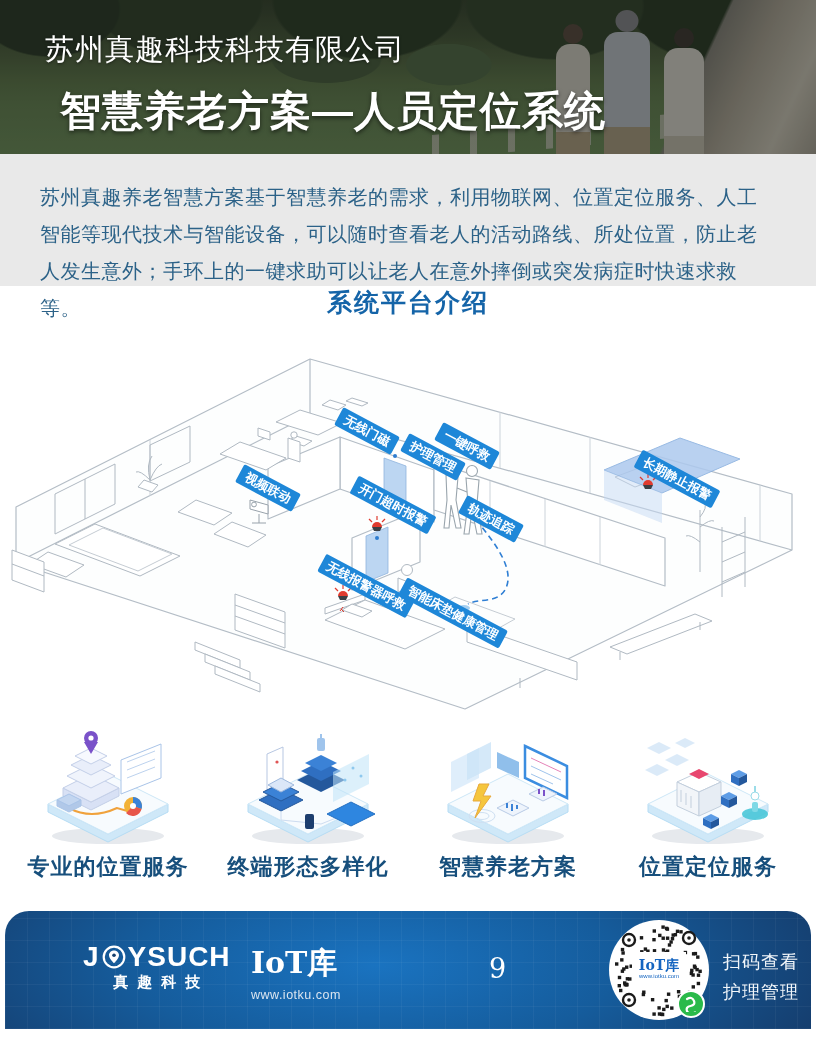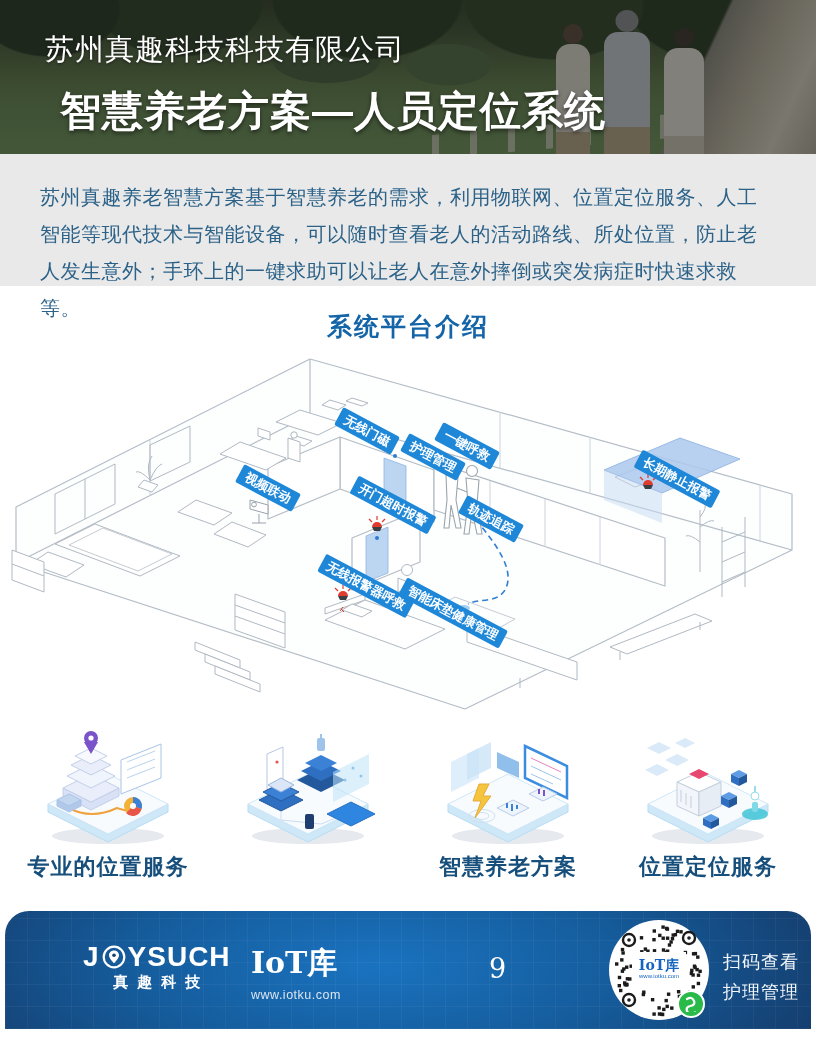--- a/index.html
+++ b/index.html
@@ -34,21 +34,21 @@
   .hero-company{position:absolute;left:45px;top:30px;z-index:3;color:#ffffff;font-size:29px;
     letter-spacing:1px;text-shadow:0 1px 3px rgba(0,0,0,.5);}
   .hero-title{position:absolute;left:60px;top:84px;z-index:3;color:#ffffff;font-size:41px;
     font-weight:bold;letter-spacing:1px;text-shadow:0 2px 4px rgba(0,0,0,.55);}
 
   
   .intro{height:132px;background:#e9e9e9;box-sizing:border-box;padding:13px 28px 0;}
   .intro p{margin:12px;color:#2c6288;font-size:20px;line-height:37px;letter-spacing:.5px;}
 
   
-  .section-title{height:56px;box-sizing:border-box;padding-top:24px;text-align:center;
+  .section-title{height:56px;box-sizing:border-box;text-align:center;
     color:#1464a8;font-size:25px;font-weight:bold;letter-spacing:2px;}
 
   
   .floorplan{position:relative;width:816px;height:376px;}
   .floorplan svg{display:block;}
 
   
   .features{height:172px;display:flex;padding:6px 8px 0;box-sizing:border-box;}
   .feature{flex:1;text-align:center;}
   .feature svg{display:block;margin:0 auto;}
@@ -331,20 +331,21 @@
       <path d="M72,39 L88,47 L104,39 L88,31 Z" fill="#3b82d6"></path>
       <rect x="84" y="14" width="8" height="13" rx="2" fill="#9fc4ec"></rect>
       <line x1="88" y1="10" x2="88" y2="14" stroke="#9fc4ec" stroke-width="2"></line>
       <path d="M100,78 L136,60 L136,30 L100,48 Z" fill="#bfe3f7" opacity="0.55"></path>
       <path d="M94,90 L118,102 L142,90 L118,78 Z" fill="#2e86e0" stroke="#2470c2"></path>
       <rect x="72" y="90" width="9" height="15" rx="2" fill="#1d3e6e"></rect>
       <circle cx="120" cy="44" r="1.5" fill="#8ec8ee"></circle>
         <circle cx="112" cy="56" r="1.5" fill="#8ec8ee"></circle>
         <circle cx="128" cy="52" r="1.5" fill="#8ec8ee"></circle>
     </svg>
+    <div class="feature-label">终端形态多样化</div>
   </div>
 
   <div class="feature">
     <svg width="150" height="122" viewBox="0 0 150 122">
       <ellipse cx="75" cy="112" rx="56" ry="8" fill="#e6e9ed"></ellipse>
       <path d="M15,80 L75,110 L135,80 L135,88 L75,118 L15,88 Z" fill="#cfe8f8" stroke="#b5dcf4"></path>
       <path d="M75,50 L135,80 L75,110 L15,80 Z" fill="#f7fbfe" stroke="#cde7f7"></path>
       <path d="M18,38 L46,24 L46,54 L18,68 Z" fill="#d9ebfa" opacity="0.85"></path>
       <path d="M34,30 L58,18 L58,44 L34,56 Z" fill="#cbe4f8" opacity="0.8"></path>
       <path d="M64,28 L86,38 L86,54 L64,44 Z" fill="#7db4e8" opacity="0.85"></path>

